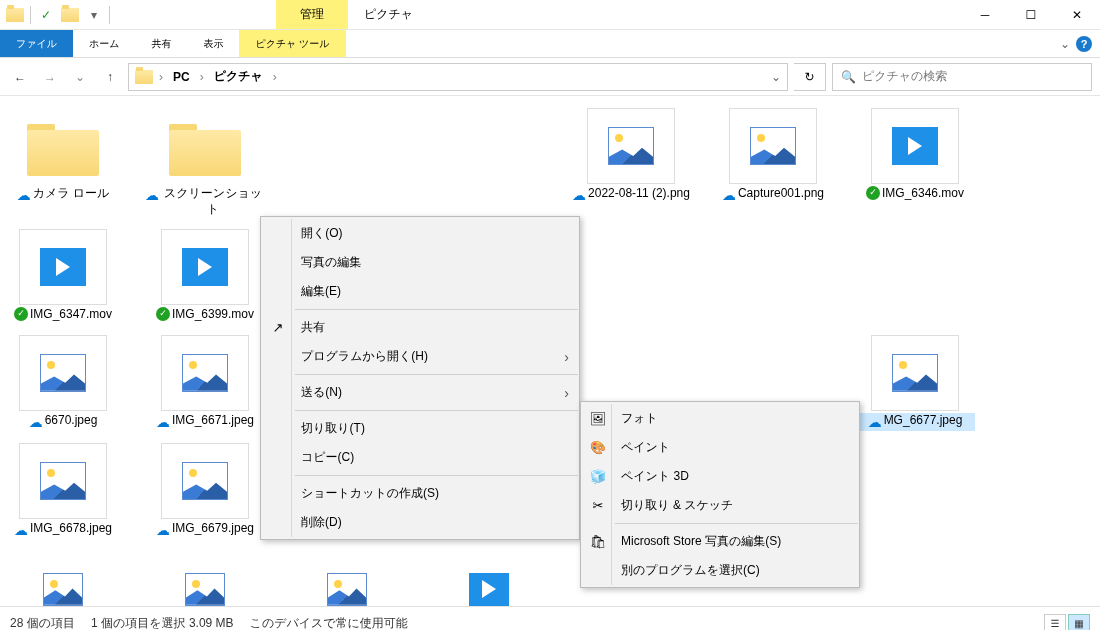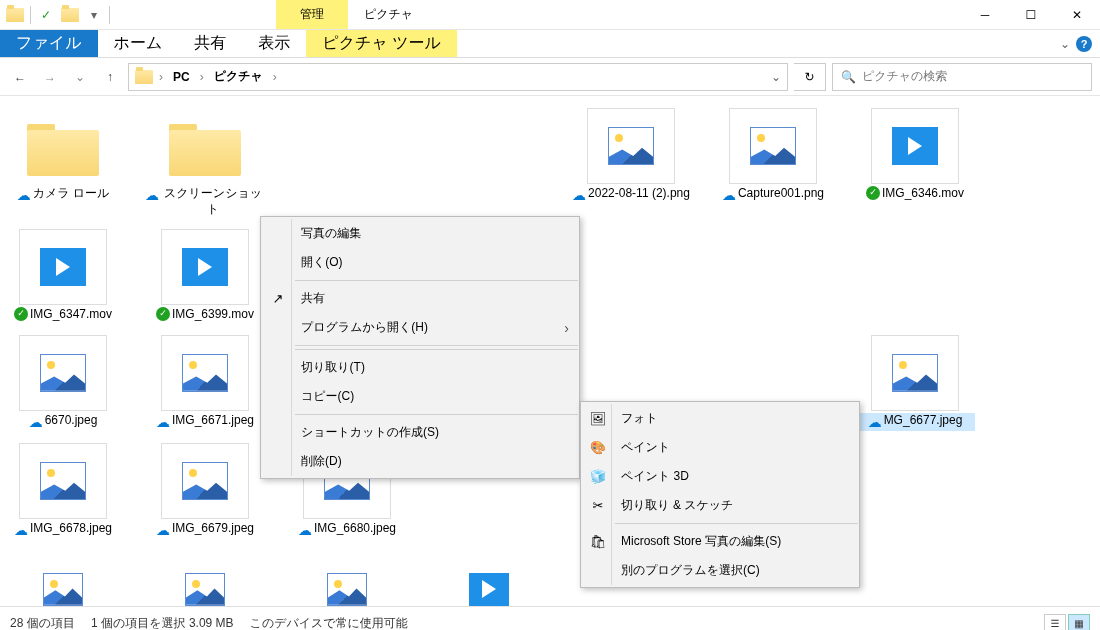--- a/index.html
+++ b/index.html
@@ -10,21 +10,21 @@
 .qat { display: flex; align-items: center; padding: 0 4px; gap: 2px; }
 .qat-btn { width: 22px; height: 22px; display: flex; align-items: center; justify-content: center; }
 .qat-sep { width:1px; height:18px; background:#ccc; margin:0 2px; }
 .title-tab { background: #fff27a; padding: 2px 24px; font-size: 12px; display:flex; align-items:center; }
 .window-title { padding-left: 16px; display: flex; align-items: center; font-size: 12px; }
 .win-controls { margin-left: auto; display: flex; }
 .win-btn { width: 46px; display: flex; align-items: center; justify-content: center; font-size: 12px; }
 
 
 .ribbon { height: 28px; display: flex; align-items: stretch; border-bottom: 1px solid #ddd; }
-.ribbon-tab { padding: 0 16px; display: flex; align-items: center; font-size: 16px; }
+.ribbon-tab { padding: 0 16px; display: flex; align-items: center; font-size: 10px; }
 .ribbon-tab.file { background: #1979ca; color: #fff; }
 .ribbon-tab.tool { background: #fff27a; }
 .ribbon-right { margin-left:auto; display:flex; align-items:center; padding-right:8px; gap:6px; }
 .help-circle { width:16px; height:16px; border-radius:50%; background:#1979ca; color:#fff; display:flex; align-items:center; justify-content:center; font-size:11px; font-weight:bold; }
 
 
 .addressbar { height: 38px; display: flex; align-items: center; padding: 4px 8px; gap: 6px; border-bottom: 1px solid #e5e5e5;}
 .nav-btn { width: 24px; height: 24px; display: flex; align-items: center; justify-content: center; color: #888; }
 .nav-btn.enabled { color:#333; }
 .addr-box { flex: 1; height: 28px; border: 1px solid #ccc; display: flex; align-items: center; padding: 0 6px; gap: 4px; }
@@ -340,36 +340,44 @@
           <div class="vid-icon"></div>
         </div>
      </div>
     </div>
 
   <div class="ctx main">
     <div class="ctx-bar"></div>
     <div id="ctx-main">
         <div class="ctx-item ">
 
+         <span>開く(O)</span>
+       </div>
+        <div class="ctx-item ">
+
          <span>写真の編集</span>
        </div>
         <div class="ctx-item ">
 
-         <span>開く(O)</span>
+         <span>編集(E)</span>
        </div>
         <div class="ctx-sep"></div>
         <div class="ctx-item ">
          <span class="ctx-icon">↗</span>
          <span>共有</span>
        </div>
         <div class="ctx-item has-sub">
 
          <span>プログラムから開く(H)</span>
        </div>
         <div class="ctx-sep"></div>
+        <div class="ctx-item has-sub">
+
+         <span>送る(N)</span>
+       </div>
         <div class="ctx-sep"></div>
         <div class="ctx-item ">
 
          <span>切り取り(T)</span>
        </div>
         <div class="ctx-item ">
 
          <span>コピー(C)</span>
        </div>
         <div class="ctx-sep"></div>

